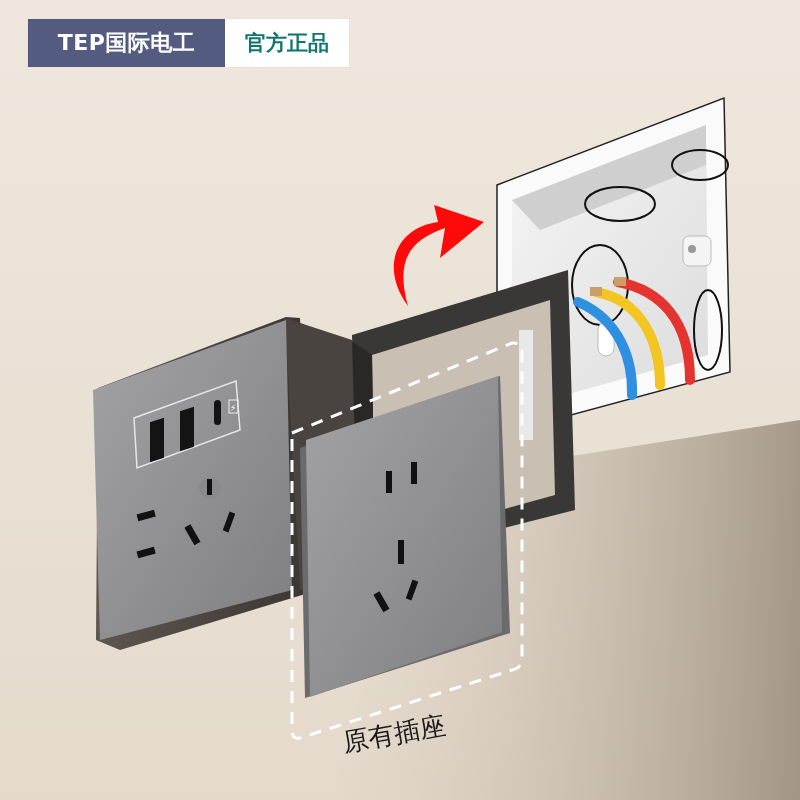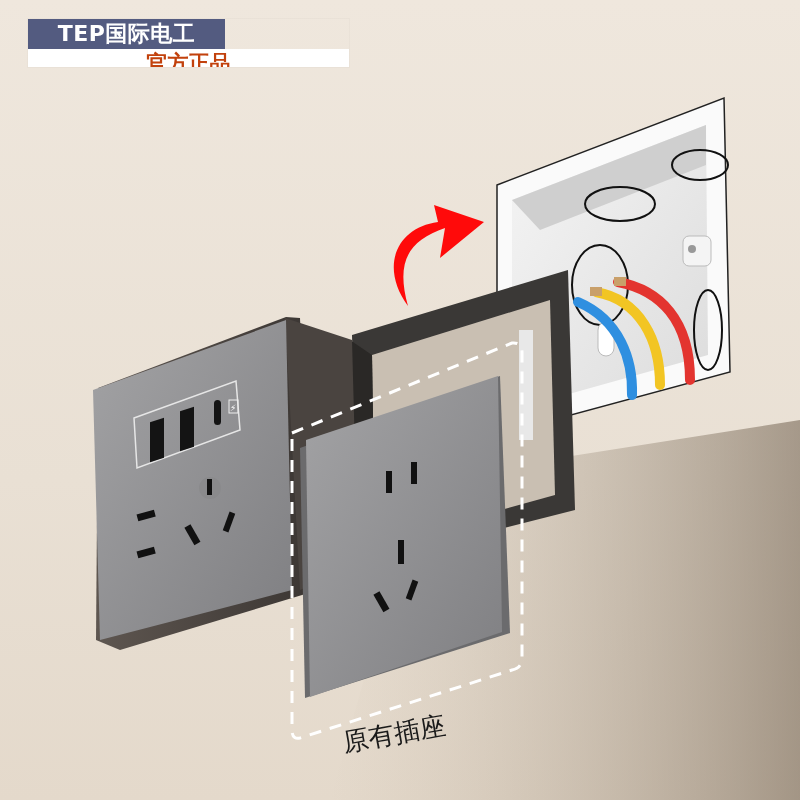--- a/index.html
+++ b/index.html
@@ -1,20 +1,20 @@
 <!DOCTYPE html>
 <html><head>
 <meta charset="utf-8">
 <style>
   html, body { margin: 0; padding: 0; }
   body { width: 800px; height: 800px; overflow: hidden; background: #ece4da; font-family: "DejaVu Sans", sans-serif; position: relative; }
   .stage { position: absolute; left: 0; top: 0; width: 800px; height: 800px; background: linear-gradient(180deg, #efe7dd 0%, #e9e0d4 60%, #e4d9cb 100%); }
-  .badge { position: absolute; left: 28px; top: 19px; height: 48px; width: 321px; border-radius: 0; overflow: hidden; display: flex; box-shadow: 0 0 0 1px rgba(0,0,0,0.02); flex-direction: column; }
+  .badge { position: absolute; left: 28px; top: 19px; height: 48px; width: 321px; border-radius: 0; overflow: hidden; display: flex; box-shadow: 0 0 0 1px rgba(0,0,0,0.02); }
   .badge-brand { background: #535b80; color: #fff; width: 197px; display: flex; align-items: center; justify-content: center; font-size: 22px; font-weight: bold; letter-spacing: 0.5px; }
-  .badge-tag { background: #fff; color: #c2410c; flex: 1; display: flex; align-items: center; justify-content: center; font-size: 21px; font-weight: bold; }
+  .badge-tag { background: #fff; color: #0f766e; flex: 1; display: flex; align-items: center; justify-content: center; font-size: 21px; font-weight: bold; }
   .headline { position: absolute; left: 30px; top: 104px; color: #0b0b0b; font-weight: bold; font-size: 55px; line-height: 66px; letter-spacing: 1px; }
   .headline div { white-space: nowrap; }
   svg.art { position: absolute; left: 0; top: 0; }
   .caption { position: absolute; left: 340px; top: 726px; font-size: 26px; color: #1a1a1a; transform: rotate(-10deg); transform-origin: left top; white-space: nowrap; }
 </style>
 </head>
 <body>
 
 <div class="stage">
 

